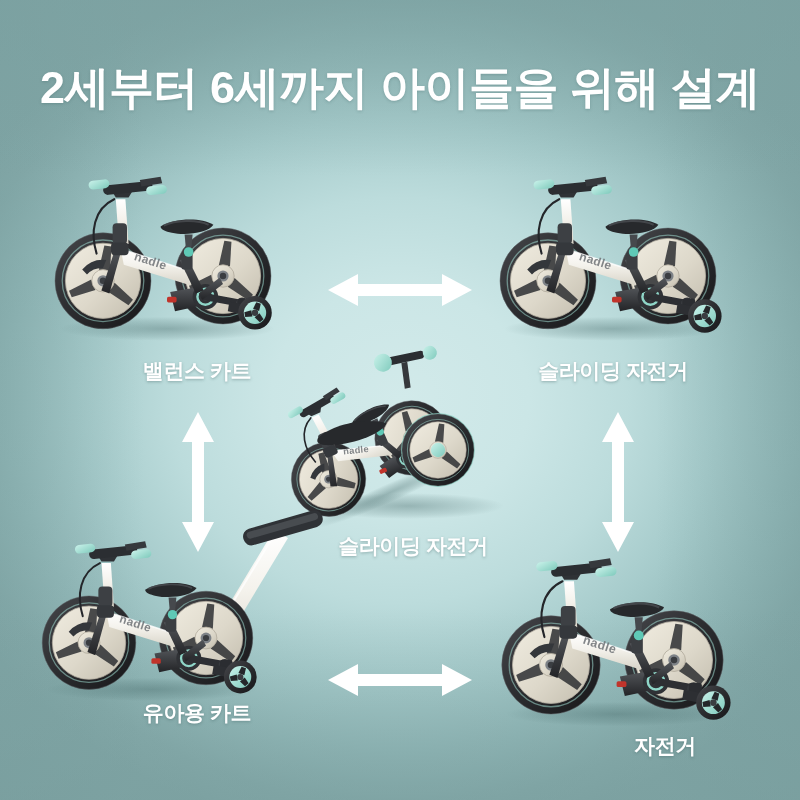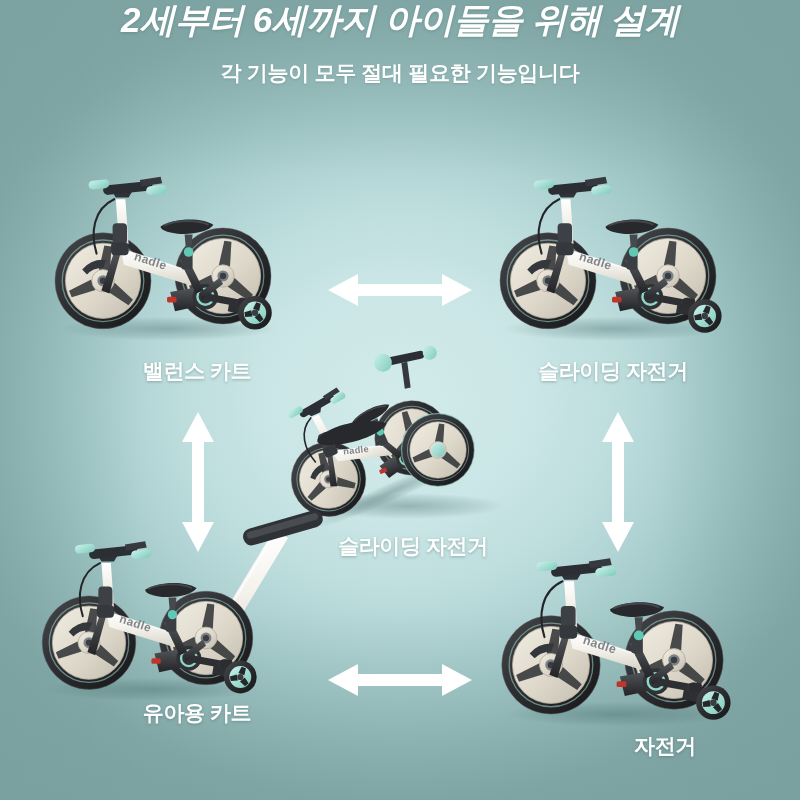--- a/index.html
+++ b/index.html
@@ -23,24 +23,24 @@
     background:
       linear-gradient(180deg, rgba(122,160,160,.55) 0%, rgba(122,160,160,0) 22%),
       linear-gradient(0deg,  rgba(118,155,155,.42) 0%, rgba(118,155,155,0) 24%),
       linear-gradient(90deg, rgba(120,158,158,.38) 0%, rgba(120,158,158,0) 18%),
       linear-gradient(270deg,rgba(120,158,158,.38) 0%, rgba(120,158,158,0) 18%);
   }
 
   
   #headings { position:absolute; top:0; left:0; width:800px; text-align:center; z-index:6; }
   #title {
-    font-size:35px; font-weight:bold; color:#ffffff;
+    margin-top:62px;
+    font-size:45px; font-weight:bold; color:#ffffff;
     letter-spacing:-0.5px; line-height:1.15;
     text-shadow:0 1px 3px rgba(60,95,95,.30);
-    font-style:italic;
   }
   #subtitle {
     margin-top:19px;
     font-size:21px; font-weight:bold; color:#ffffff;
     letter-spacing:-0.3px;
     text-shadow:0 1px 2px rgba(60,95,95,.22);
   }
 
   
   .product { position:absolute; z-index:4; }
@@ -73,21 +73,20 @@
   #arr-right { left:596px; top:408px; }
 </style>
 </head>
 <body>
 
 <div id="bg-base"></div>
 <div id="bg-vignette"></div>
 
 <div id="headings">
   <div id="title">2세부터 6세까지 아이들을 위해 설계</div>
-  <div id="subtitle">각 기능이 모두 절대 필요한 기능입니다</div>
 </div>
 
 <svg width="0" height="0" style="position:absolute" aria-hidden="true">
   <defs>
     <linearGradient id="gFrame" x1="0" y1="0" x2="0" y2="1">
       <stop offset="0%" stop-color="#ffffff"></stop>
       <stop offset="45%" stop-color="#f4f2ec"></stop>
       <stop offset="100%" stop-color="#d8d4c8"></stop>
     </linearGradient>
     <linearGradient id="gRim" x1="0" y1="0" x2="1" y2="1">

